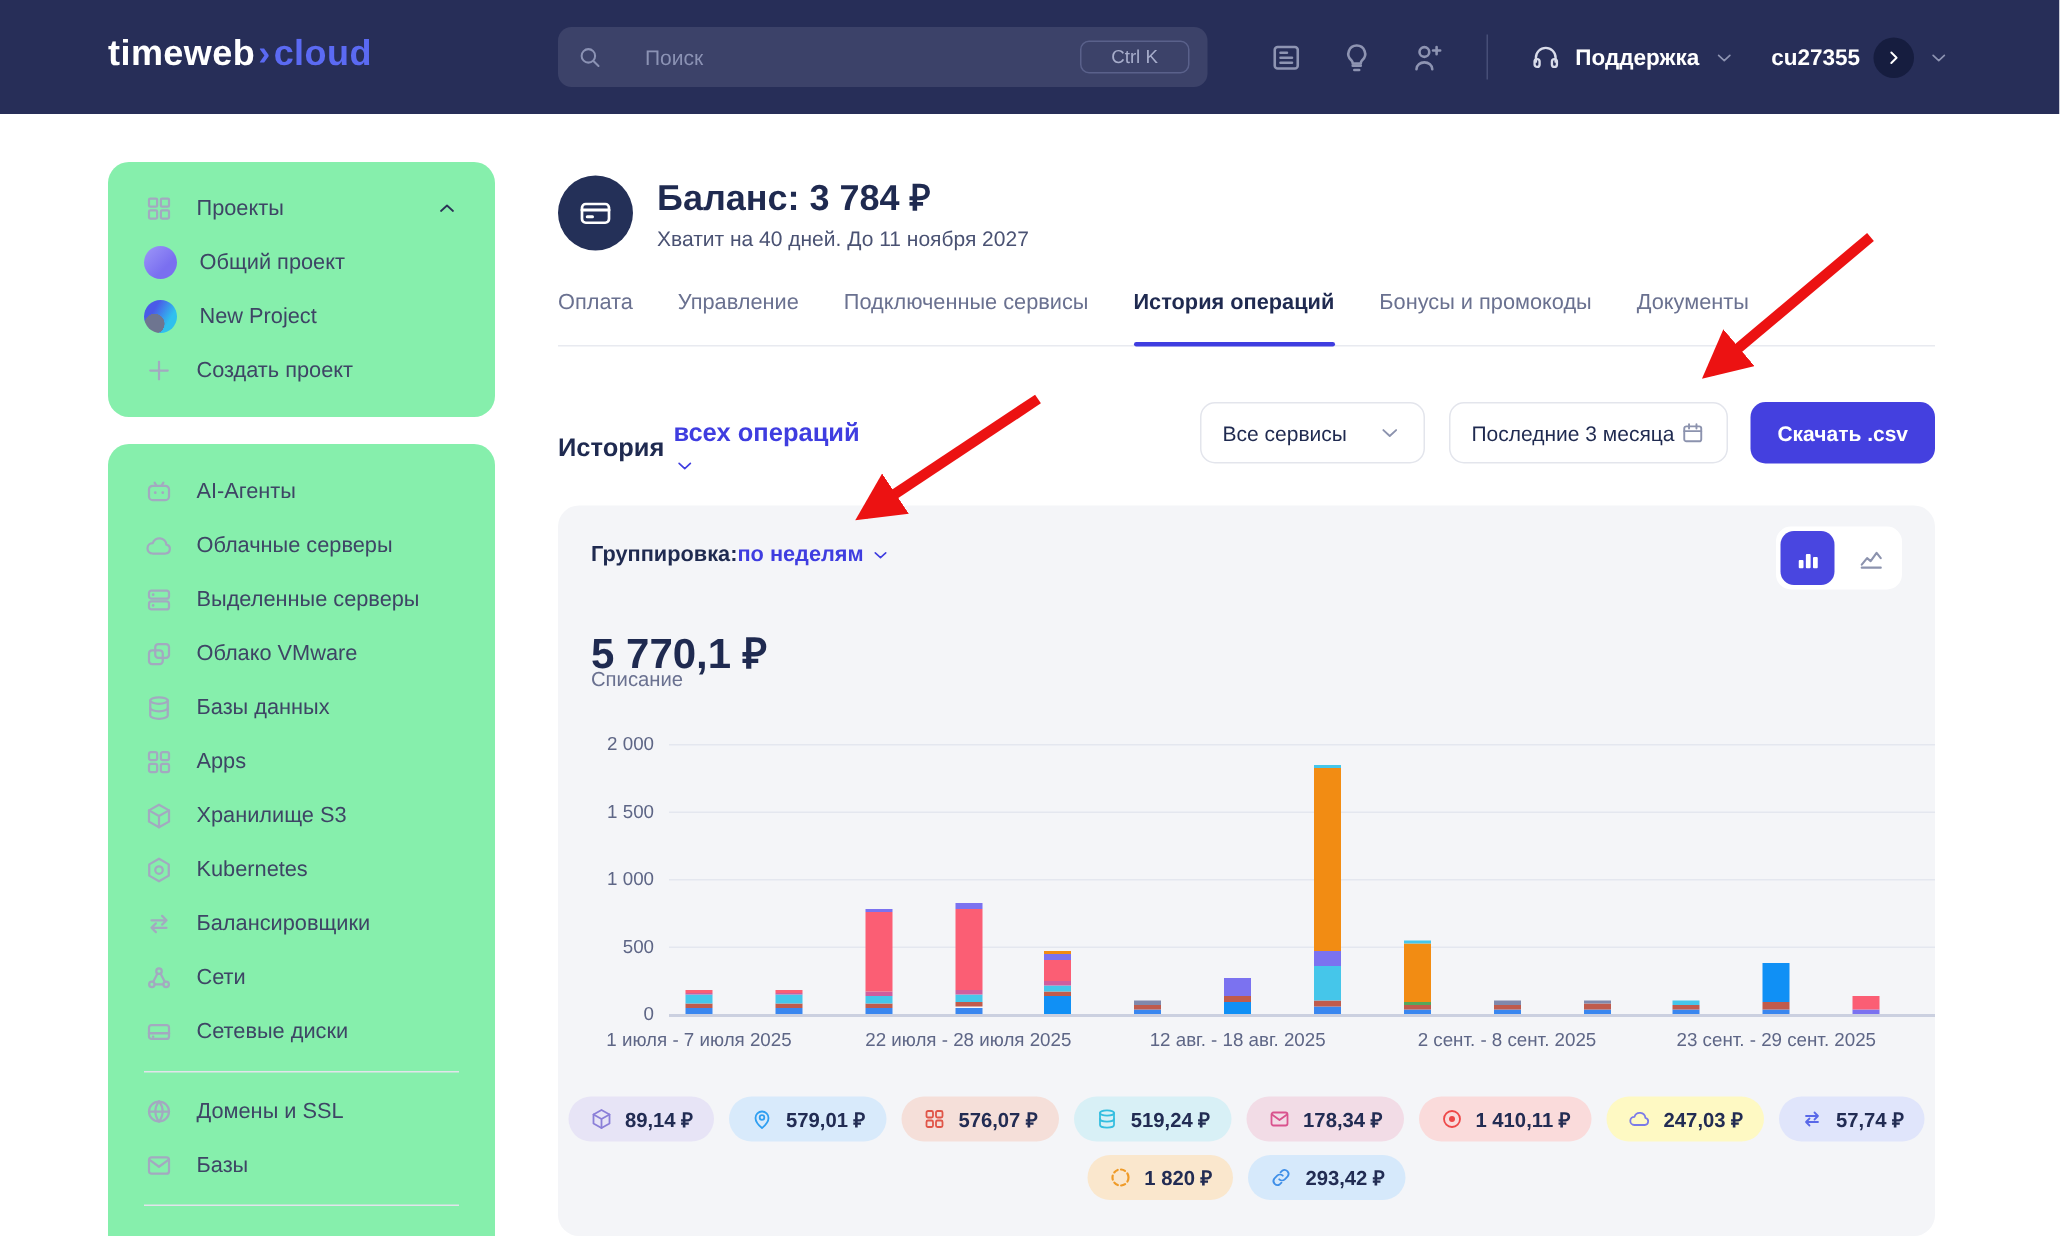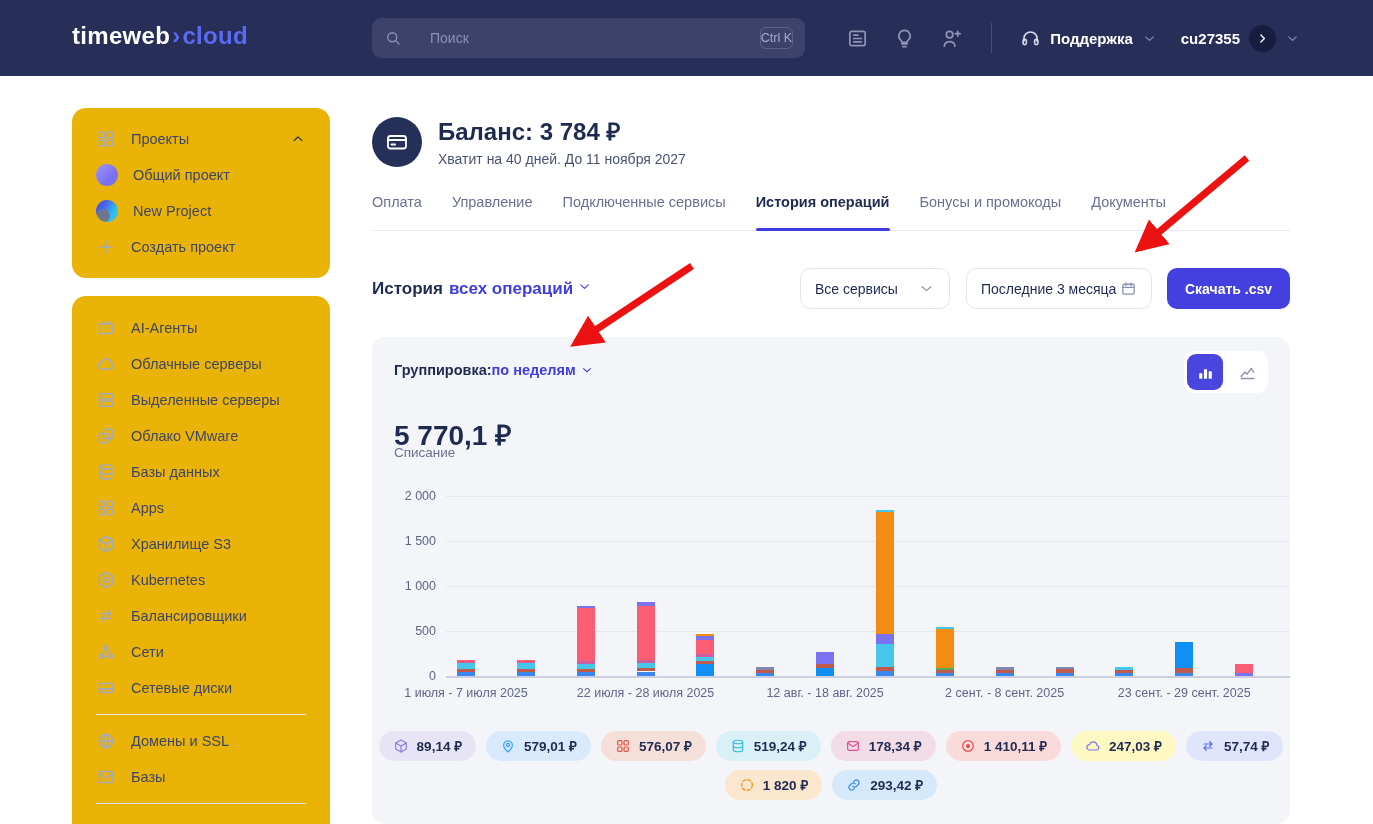--- a/index.html
+++ b/index.html
@@ -11,33 +11,33 @@
   
   .navbar{position:absolute;left:0;top:0;width:1373px;height:76px;background:#272E58;}
   .logo{position:absolute;left:72px;top:22px;font-size:24px;font-weight:700;letter-spacing:.3px;cursor:pointer;}
   .logo .lp1{color:#ffffff;}
   .logo .lsep{color:#5B6AF3;margin:0 2px;font-weight:700;}
   .logo .lp2{color:#5B6AF3;}
   .searchbox{position:absolute;left:372px;top:18px;width:433px;height:40px;background:#3C4269;border-radius:9px;
     display:flex;align-items:center;padding:0 12px;box-sizing:border-box;cursor:text;}
   .searchbox .s-icon{width:18px;height:18px;color:#8B92B4;margin-right:10px;flex:none;}
   .searchbox .s-ph{color:#8B92B4;font-size:14px;flex:1;margin-left:18px;}
-  .searchbox .s-kbd{border:1px solid #5A618B;color:#A7ADCB;border-radius:6px;font-size:12.5px;padding:3px 0;}
+  .searchbox .s-kbd{border:1px solid #5A618B;color:#A7ADCB;border-radius:6px;font-size:12.5px;padding:3px 20px;}
   .nav-right{position:absolute;right:73px;top:0;height:76px;display:flex;align-items:center;gap:24px;}
   .nav-ic{width:23px;height:23px;color:#8E94B2;cursor:pointer;}
   .nav-sep{width:1px;height:30px;background:#474E77;margin:0 4px;}
   .nav-support{display:flex;align-items:center;gap:9px;color:#ffffff;font-size:15px;font-weight:700;cursor:pointer;}
   .nav-support .hp{width:21px;height:21px;color:#D9DCEA;}
   .chev-sm{width:15px;height:15px;color:#8E94B2;}
   .nav-account{display:flex;align-items:center;gap:9px;cursor:pointer;}
   .nav-account .acc-id{color:#ffffff;font-size:15px;font-weight:700;}
   .acc-circle{width:27px;height:27px;border-radius:50%;background:#161D3F;display:flex;align-items:center;justify-content:center;color:#fff;}
   .acc-circle svg{width:13px;height:13px;}
   
-  .side-card{position:absolute;left:72px;width:258px;background:#eab308;border-radius:14px;box-sizing:border-box;}
+  .side-card{position:absolute;left:72px;width:258px;background:#86efac;border-radius:14px;box-sizing:border-box;}
   .card-projects{top:108px;height:170px;padding:13px 0;}
   .card-services{top:296px;height:640px;padding:14px 0;}
   .side-item{display:flex;align-items:center;gap:15px;height:36px;padding:0 24px;font-size:14.5px;font-weight:500;color:#3E4565;cursor:pointer;}
   .side-item .si-ic{width:20px;height:20px;color:#A3A9C0;flex:none;}
   .side-item .si-chev{margin-left:auto;width:16px;height:16px;color:#2B3356;}
   .avatar{width:22px;height:22px;border-radius:50%;flex:none;}
   .avatar.a1{background:linear-gradient(135deg,#9D97F8 0%,#7A6FF0 65%);}
   .avatar.a2{background:radial-gradient(circle at 32% 72%,#6E7590 30%,rgba(0,0,0,0) 31%),linear-gradient(120deg,#4A5BE8 30%,#2FC0EE 72%);}
   .side-div{height:1px;background:#E2E4EB;margin:8px 24px;}
   
@@ -46,21 +46,21 @@
   .balance-avatar svg{width:24px;height:24px;}
   .page-title{position:absolute;left:438px;top:114px;font-size:24px;font-weight:700;color:#1F2A50;}
   .page-subtitle{position:absolute;left:438px;top:151px;font-size:14px;color:#4A5273;}
   
   .tabs{position:absolute;left:372px;top:194px;width:918px;height:37px;display:flex;gap:30px;border-bottom:1px solid #E8EAF0;box-sizing:border-box;}
   .tab{font-size:14.5px;color:#6A7190;padding-bottom:14px;position:relative;cursor:pointer;white-space:nowrap;}
   .tab.active{color:#1F2A50;font-weight:700;}
   .tab.active::after{content:"";position:absolute;left:0;right:0;bottom:-1px;height:3px;background:#3F3DE0;border-radius:2px;}
   
   .history-title{position:absolute;left:372px;top:279px;font-size:17px;font-weight:700;color:#1F2A50;display:flex;align-items:center;gap:6px;}
-  .history-title .blue{color:#3F3DE0;cursor:pointer;display:flex;align-items:flex-start;gap:4px;}
+  .history-title .blue{color:#3F3DE0;cursor:pointer;display:flex;align-items:flex-start;gap:4px;flex-direction:column;}
   .history-title .blue svg{width:15px;height:15px;}
   .select{position:absolute;top:268px;height:41px;background:#fff;border:1px solid #E3E5EC;border-radius:10px;
     display:flex;align-items:center;justify-content:space-between;padding:0 14px;box-sizing:border-box;font-size:14px;color:#1F2A50;cursor:pointer;}
   .select .sel-ic{width:17px;height:17px;color:#8C93AE;}
   .sel-services{left:800px;width:150px;}
   .sel-period{left:966px;width:186px;}
   .btn-csv{position:absolute;left:1167px;top:268px;width:123px;height:41px;background:#4440DF;color:#fff;border:none;border-radius:10px;
     font-size:14px;font-weight:700;font-family:inherit;cursor:pointer;}
   
   .chart-card{position:absolute;left:372px;top:337px;width:918px;height:487px;background:#F4F5F8;border-radius:14px;}

